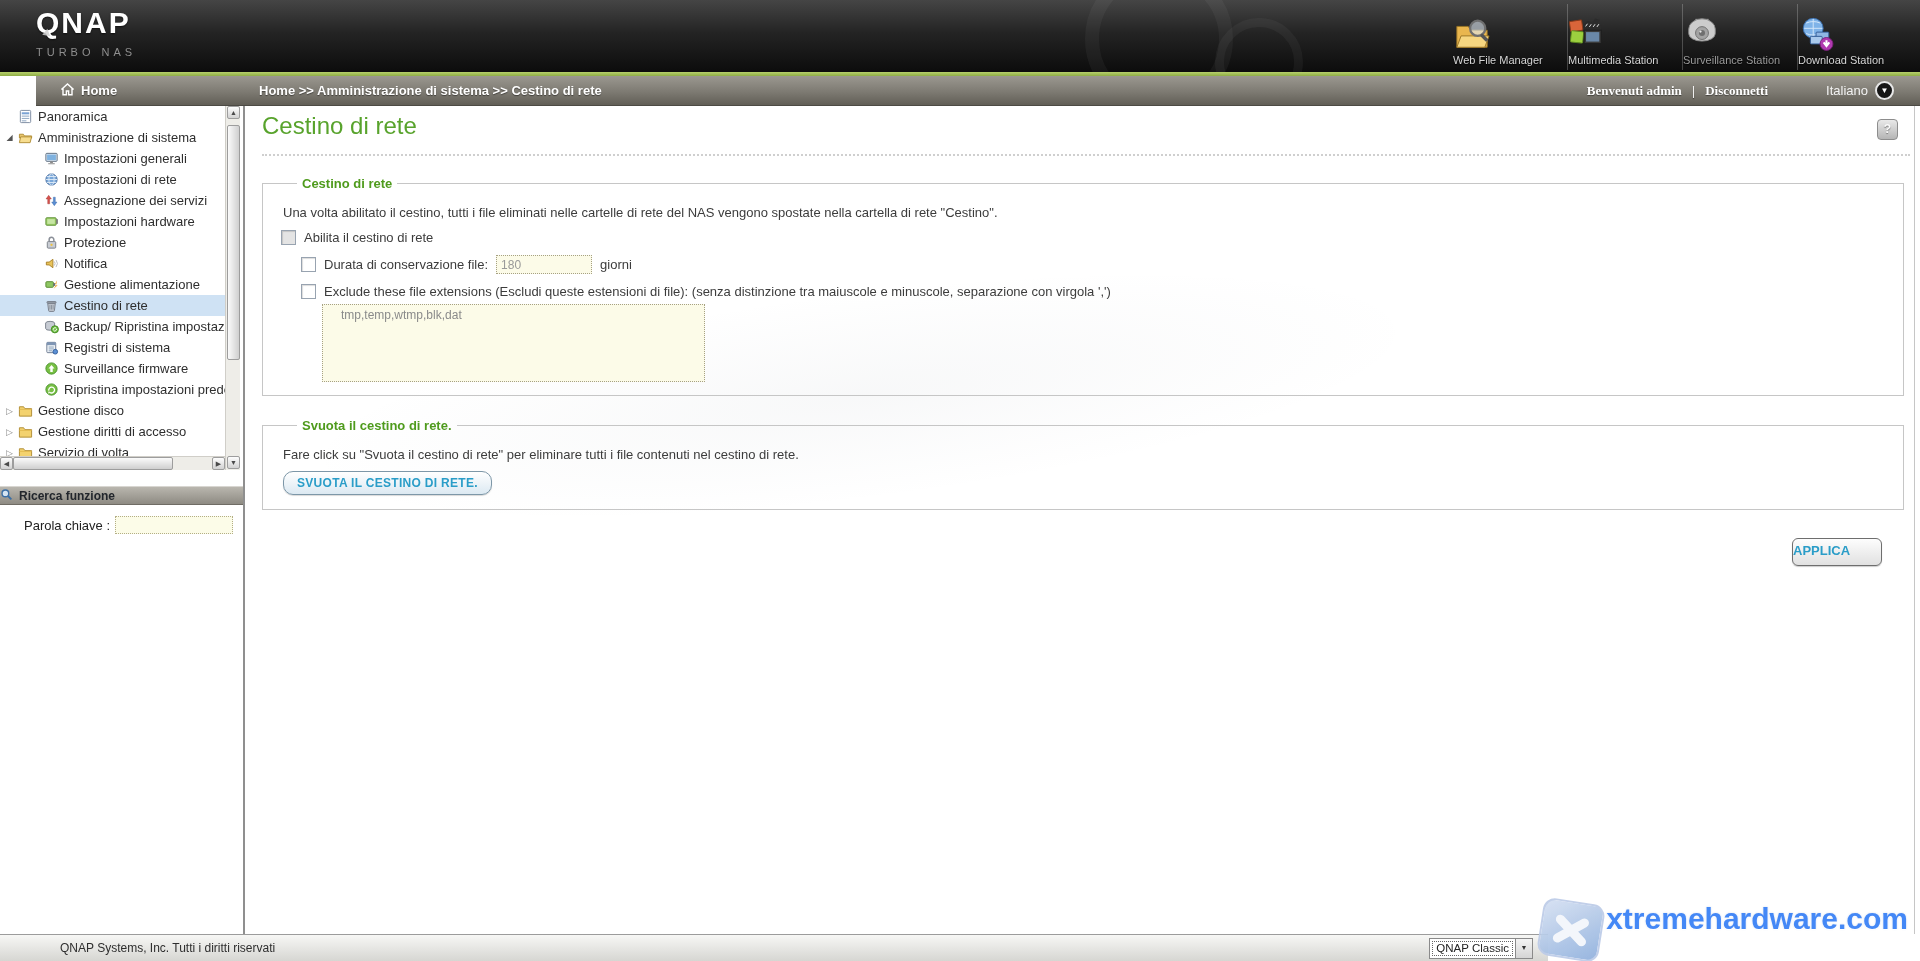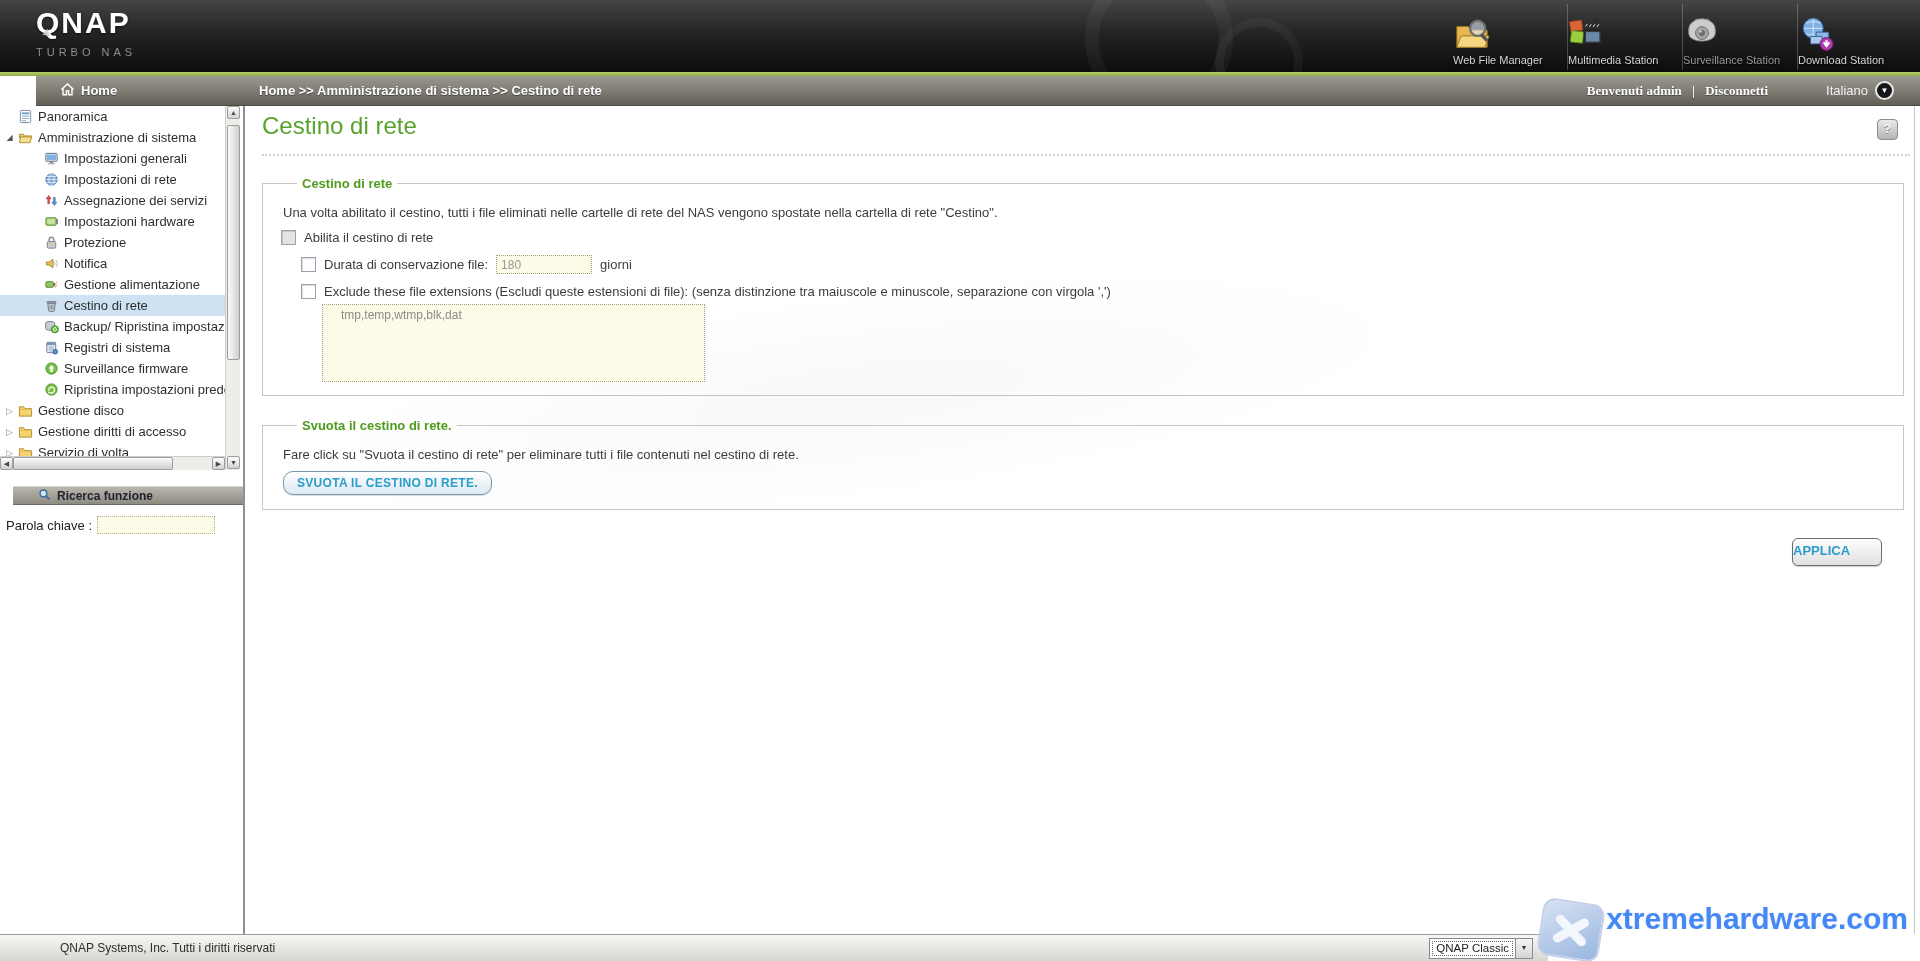--- a/index.html
+++ b/index.html
@@ -75,23 +75,23 @@
   .hscroll .sbtn{top:0;width:13px;height:13px;line-height:12px;}
   .sbtn.left{left:0;}
   .sbtn.right{right:0;}
   .vthumb{position:absolute;left:1px;top:19px;width:13px;height:235px;
     background:linear-gradient(90deg,#fbfbfb,#cfcfcf);border:1px solid #9d9d9d;border-radius:2px;box-sizing:border-box;cursor:pointer;}
   .hthumb{position:absolute;left:13px;top:0;width:160px;height:13px;
     background:linear-gradient(180deg,#fbfbfb,#cfcfcf);border:1px solid #9d9d9d;border-radius:2px;box-sizing:border-box;cursor:pointer;}
 
   .search-hdr{position:absolute;left:0;top:380px;right:0;height:19px;
     background:linear-gradient(180deg,#b9b6ae,#8e8b83);border-top:1px solid #d8d6d1;border-bottom:1px solid #6f6c64;
-    display:flex;align-items:center;padding-left:25px;box-sizing:border-box;margin-left:13px;}
+    display:flex;align-items:center;padding-left:0;box-sizing:border-box;}
   .search-hdr .stitle{margin-left:6px;font-weight:bold;font-size:12px;color:#22262c;}
-  .search-row{position:absolute;left:6px;top:410px;display:flex;align-items:center;}
+  .search-row{position:absolute;left:24px;top:410px;display:flex;align-items:center;}
   .kw-label{font-size:13px;color:#222;}
   .kw-input{margin-left:5px;width:110px;height:16px;background:#fcfce8;border:1px dotted #b3ae85;
     font-size:12px;color:#555;padding:0 3px;box-sizing:content-box;}
 
   
   .content{position:absolute;left:247px;top:106px;right:0;bottom:27px;background:#fff;overflow:hidden;}
   .content .swoosh{position:absolute;left:-150px;top:90px;width:1700px;height:420px;pointer-events:none;
     background:radial-gradient(ellipse 800px 150px at 45% 45%,rgba(110,120,135,0.05),transparent 70%);
     transform:rotate(-7deg);}
   .page-title{position:absolute;left:15px;top:6px;font-size:24px;font-weight:normal;color:#58a32c;margin:0;}

